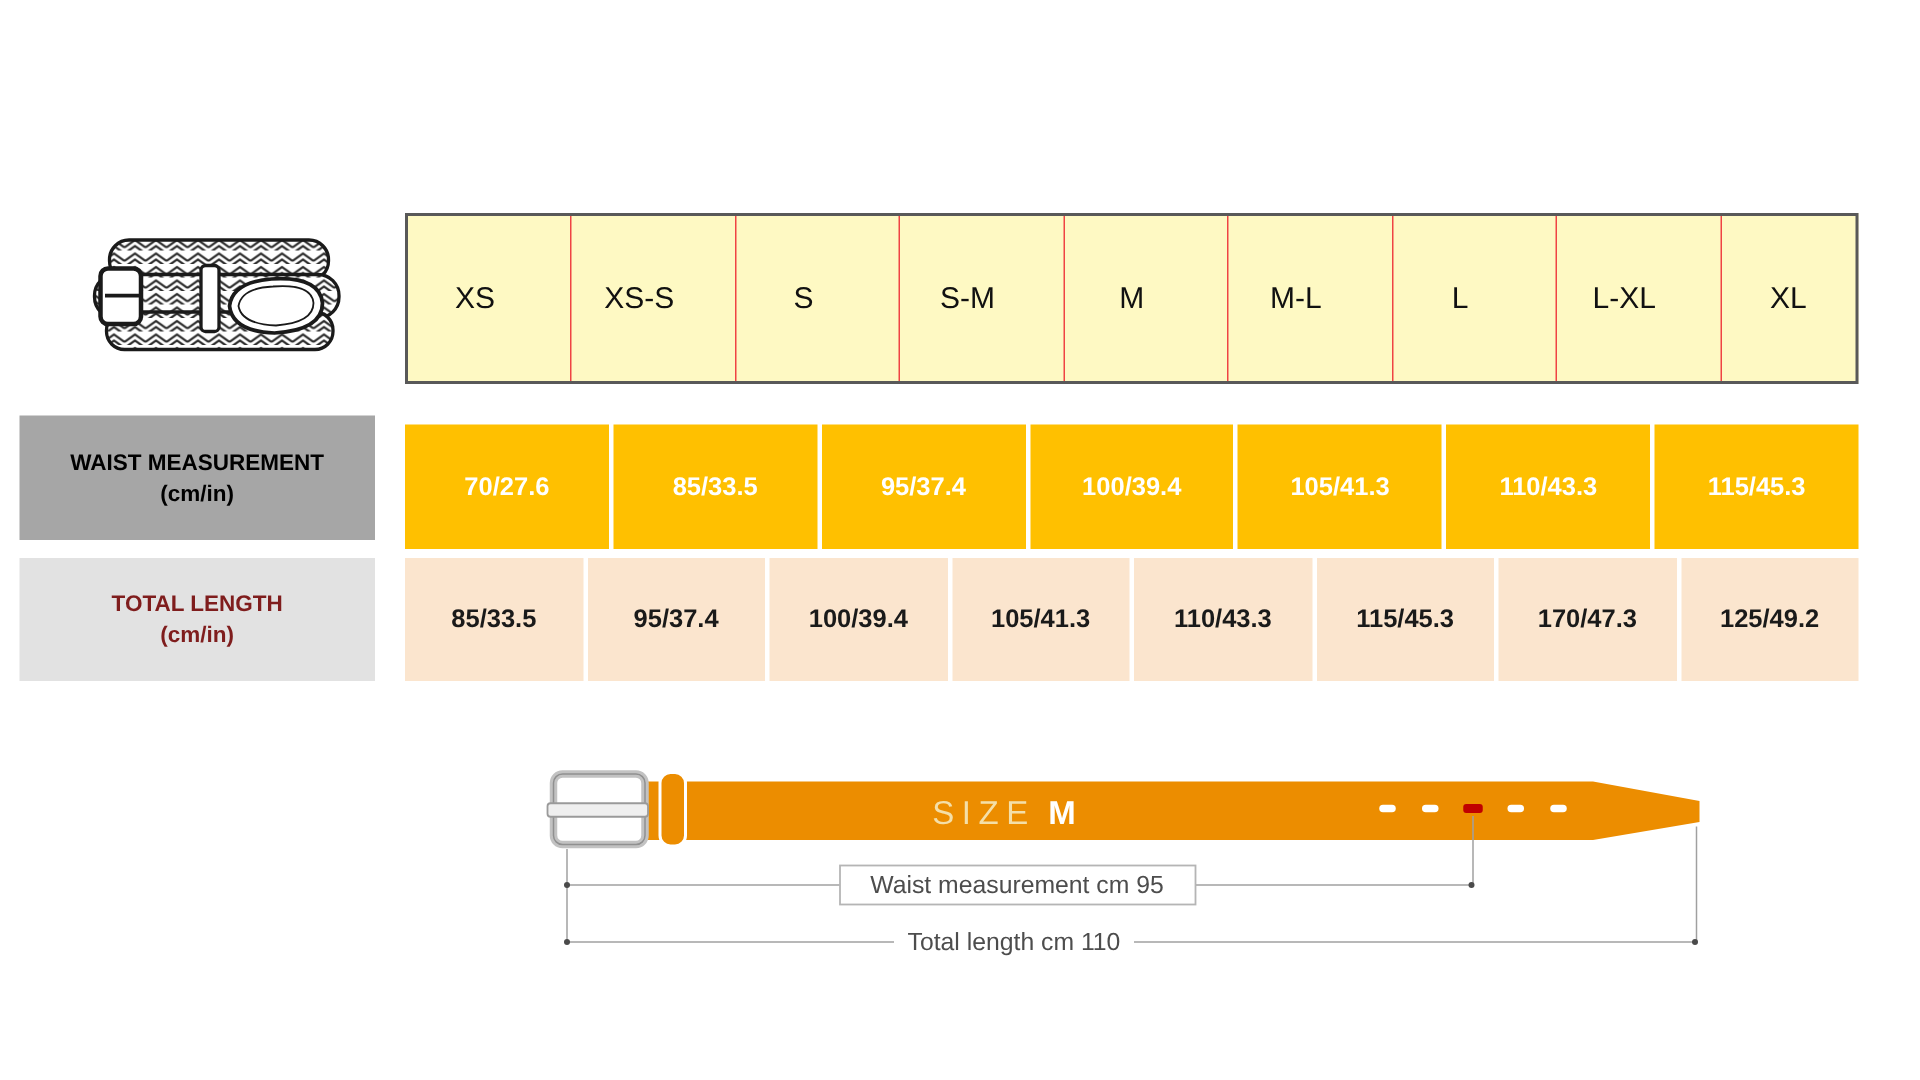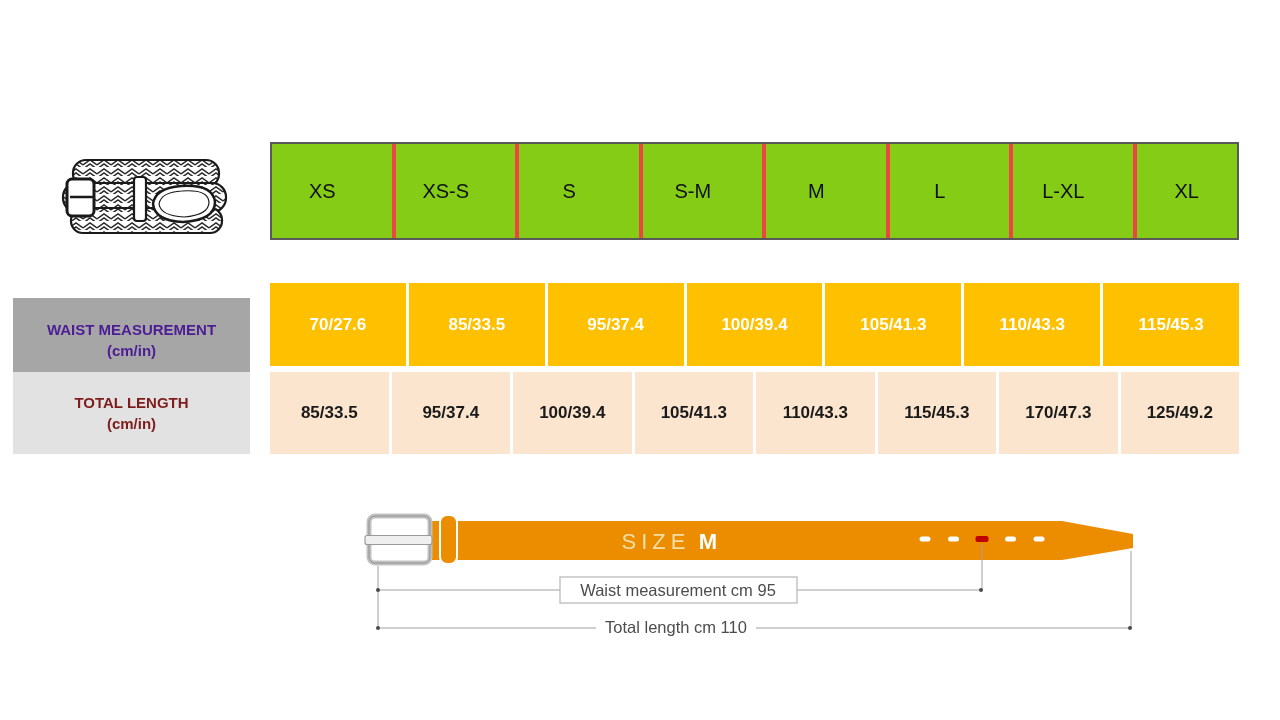--- a/index.html
+++ b/index.html
@@ -2,35 +2,35 @@
 <html style="--waist-cell: #FFC000; --length-cell: #FBE5CE; --waist-label-bg: #A6A6A6; --length-label-bg: #E2E2E2; --belt: #EC8D00; --marked-hole: #C00000;"><head>
 <meta charset="utf-8">
 <style>
   html,body{margin:0;padding:0;background:#fff;}
   .canvas{
     position:relative;width:1280px;height:720px;background:#fff;overflow:hidden;
     font-family:"Liberation Sans",sans-serif;
   }
   
   .size-header{
-    position:absolute;left:270px;top:142px;width:969px;height:98px;
-    display:flex;border:2px solid #595959;box-sizing:border-box;background:#84cc16;gap:19px;
+    position:absolute;left:270px;top:142px;width:969px;height:114px;
+    display:flex;border:2px solid #595959;box-sizing:border-box;background:#fef9c3;gap:19px;
   }
   .sh-cell{
     flex:1;display:flex;align-items:center;justify-content:center;
-    font-size:20px;color:#111;border-left:4px solid #ef4444;
+    font-size:20px;color:#111;border-left:1px solid #ef4444;
   }
   .sh-cell:first-child{border-left:none;}
   
   .row-label{
     position:absolute;left:13px;width:237px;
     display:flex;flex-direction:column;align-items:center;justify-content:center;
     font-size:15px;font-weight:bold;line-height:1.4;text-align:center;
   }
-  .waist-label{top:298px;height:83px;background:var(--waist-label-bg,#A6A6A6);color:#4c1d95;}
+  .waist-label{top:277px;height:83px;background:var(--waist-label-bg,#A6A6A6);color:#000000;}
   .length-label{top:372px;height:82px;background:var(--length-label-bg,#E2E2E2);color:#7f1d1d;}
   
   .values-row{
     position:absolute;left:270px;width:969px;display:flex;gap:3px;box-sizing:border-box;
   }
   .values-row.waist{top:283px;height:83px;}
   .values-row.length{top:372px;height:82px;}
   .val-cell{
     flex:1;display:flex;align-items:center;justify-content:center;
     font-size:17px;font-weight:bold;
@@ -68,20 +68,21 @@
     <path d="M 98 64 Q 100 48 126 46 Q 158 44 160 62 Q 160 80 128 82 Q 100 81 98 64 Z" fill="#fff" stroke="#1a1a1a" stroke-width="2.5"></path>
     <path d="M 104 64 Q 106 52 127 51 Q 153 49 154 62 Q 154 75 129 77 Q 106 76 104 64 Z" fill="none" stroke="#1a1a1a" stroke-width="1.2"></path>
   </svg>
 
   <div class="size-header">
     <div class="sh-cell">XS</div>
     <div class="sh-cell">XS-S</div>
     <div class="sh-cell">S</div>
     <div class="sh-cell">S-M</div>
     <div class="sh-cell">M</div>
+    <div class="sh-cell">M-L</div>
     <div class="sh-cell">L</div>
     <div class="sh-cell">L-XL</div>
     <div class="sh-cell">XL</div>
   </div>
 
   <div class="row-label waist-label">
     <span>WAIST MEASUREMENT</span>
     <span>(cm/in)</span>
   </div>
   <div class="values-row waist">

